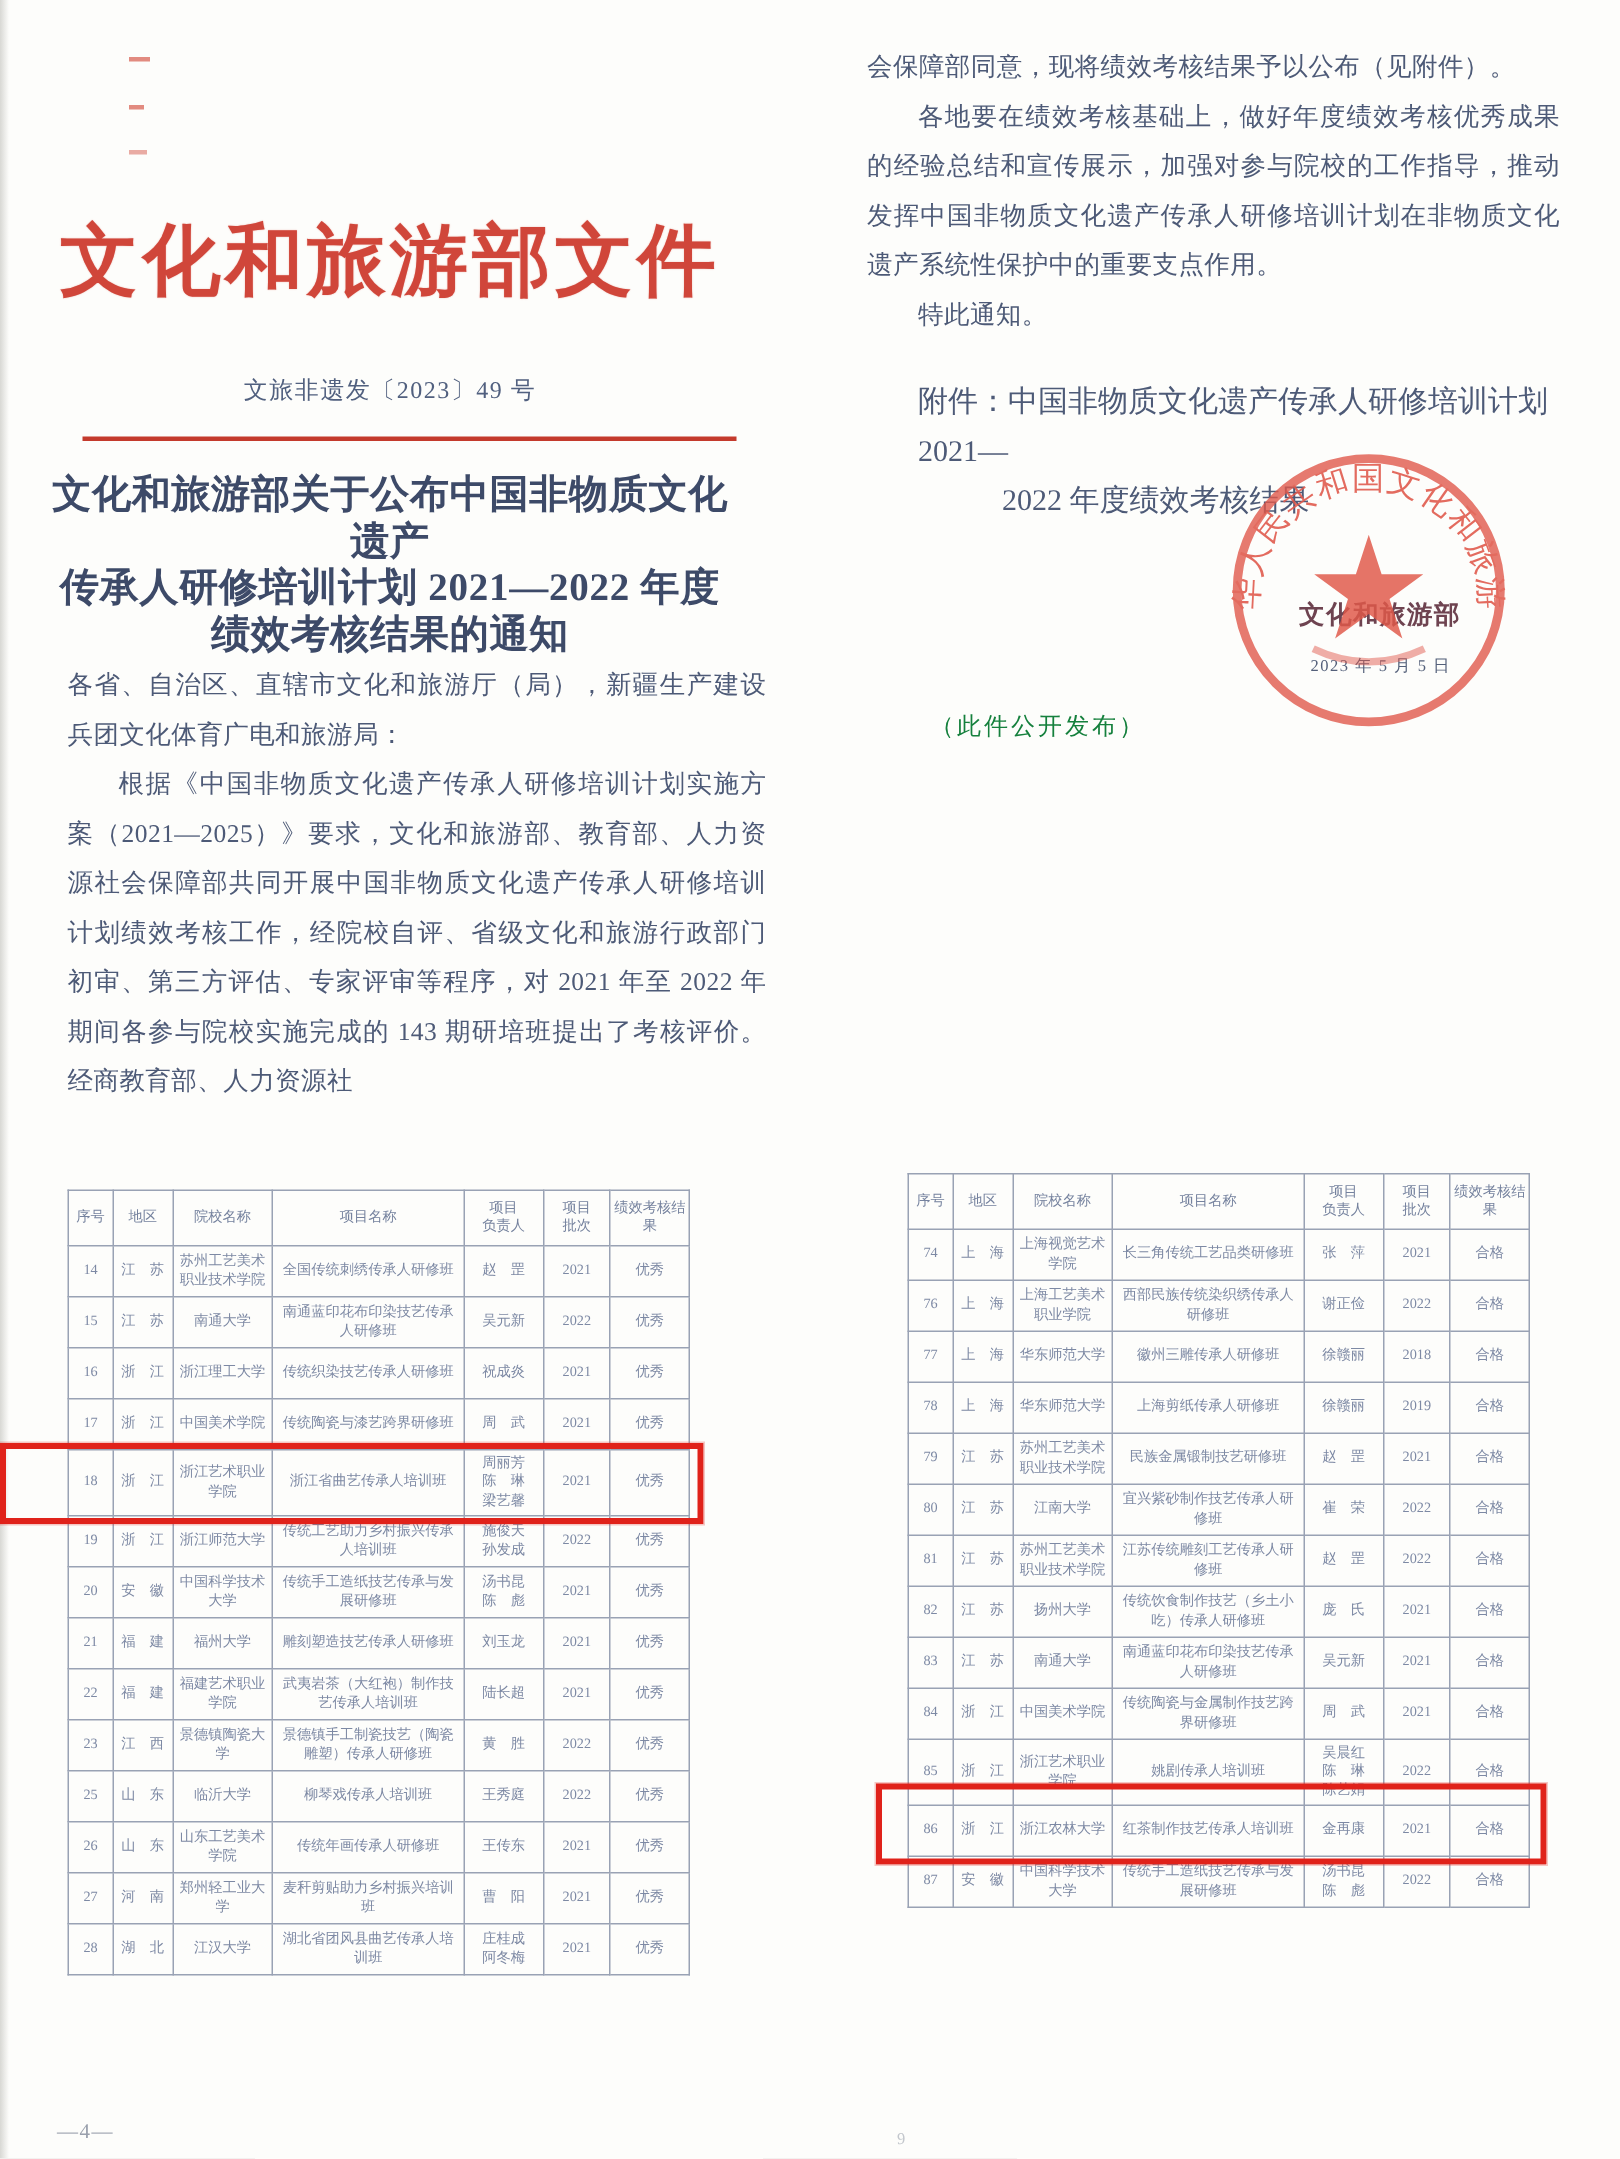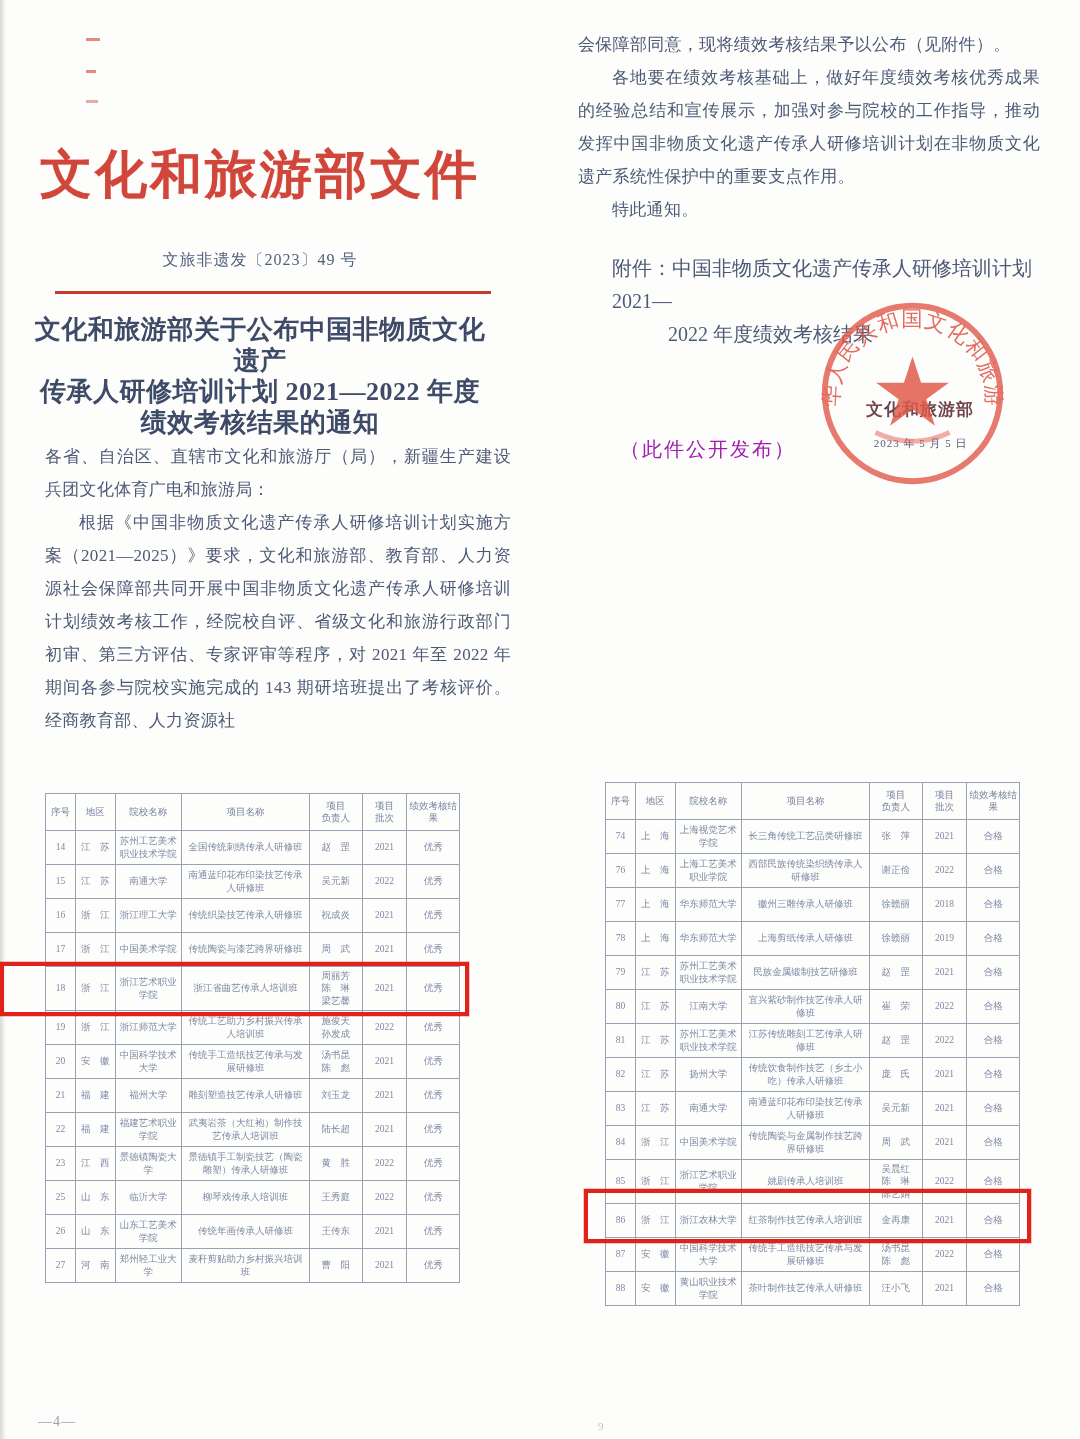--- a/index.html
+++ b/index.html
@@ -21,21 +21,21 @@
   .indent{text-indent:2em;margin:0;}
   .noindent{margin:0;}
   
   .rbody{left:578px;top:28px;width:462px;}
   .attach{left:612px;top:252px;width:430px;color:#4d5a77;font-size:20px;line-height:33px;}
   .attach .l2{padding-left:56px;}
   .sealwrap{left:815px;top:296px;width:195px;height:195px;opacity:.88;}
   .seal-authority{left:860px;top:398px;width:120px;text-align:center;color:#6e4350;
           font-size:17px;letter-spacing:1px;font-weight:bold;}
   .seal-date{left:838px;top:436px;width:165px;text-align:center;color:#54607a;font-size:11px;letter-spacing:1px;}
-  .pubnote{left:620px;top:436px;color:#a21caf;font-size:20px;letter-spacing:2px;}
+  .pubnote{left:620px;top:474px;color:#15803d;font-size:16px;letter-spacing:2px;}
   
   .tblwrap{position:absolute;width:415px;}
   .tblwrap.left{left:45px;top:793px;}
   .tblwrap.right{left:605px;top:782px;}
   table.res{border-collapse:collapse;width:100%;table-layout:fixed;
           color:#7d89a4;font-size:9.5px;line-height:1.3;}
   table.res th,table.res td{border:1px solid #99a2b4;text-align:center;vertical-align:middle;
           padding:3px 2px;white-space:pre-line;word-break:break-all;font-weight:normal;}
   table.res th{height:30px;color:#75829e;}
   table.res td{height:27px;}
@@ -246,20 +246,30 @@
           </tr>
           <tr>
             <td>27</td>
             <td>河　南</td>
             <td>郑州轻工业大学</td>
             <td>麦秆剪贴助力乡村振兴培训班</td>
             <td>曹　阳</td>
             <td>2021</td>
             <td>优秀</td>
           </tr>
+          <tr>
+            <td>28</td>
+            <td>湖　北</td>
+            <td>江汉大学</td>
+            <td>湖北省团风县曲艺传承人培训班</td>
+            <td>庄桂成
+阿冬梅</td>
+            <td>2021</td>
+            <td>优秀</td>
+          </tr>
         </tbody>
     </table>
   <div class="hlbox" style="top: 168.5px; height: 46.0312px;"></div>
     </div>
 
   <div class="tblwrap right">
     <table class="res" id="tbl-right">
       <colgroup>
         <col style="width:7.2%">
           <col style="width:9.6%">
@@ -396,27 +406,18 @@
           <tr>
             <td>87</td>
             <td>安　徽</td>
             <td>中国科学技术大学</td>
             <td>传统手工造纸技艺传承与发展研修班</td>
             <td>汤书昆
 陈　彪</td>
             <td>2022</td>
             <td>合格</td>
           </tr>
-          <tr>
-            <td>88</td>
-            <td>安　徽</td>
-            <td>黄山职业技术学院</td>
-            <td>茶叶制作技艺传承人研修班</td>
-            <td>汪小飞</td>
-            <td>2021</td>
-            <td>合格</td>
-          </tr>
         </tbody>
     </table>
   <div class="hlbox" style="top: 406.5px; height: 46.0312px;"></div>
     </div>
 
 </div>
 
 </body></html>

